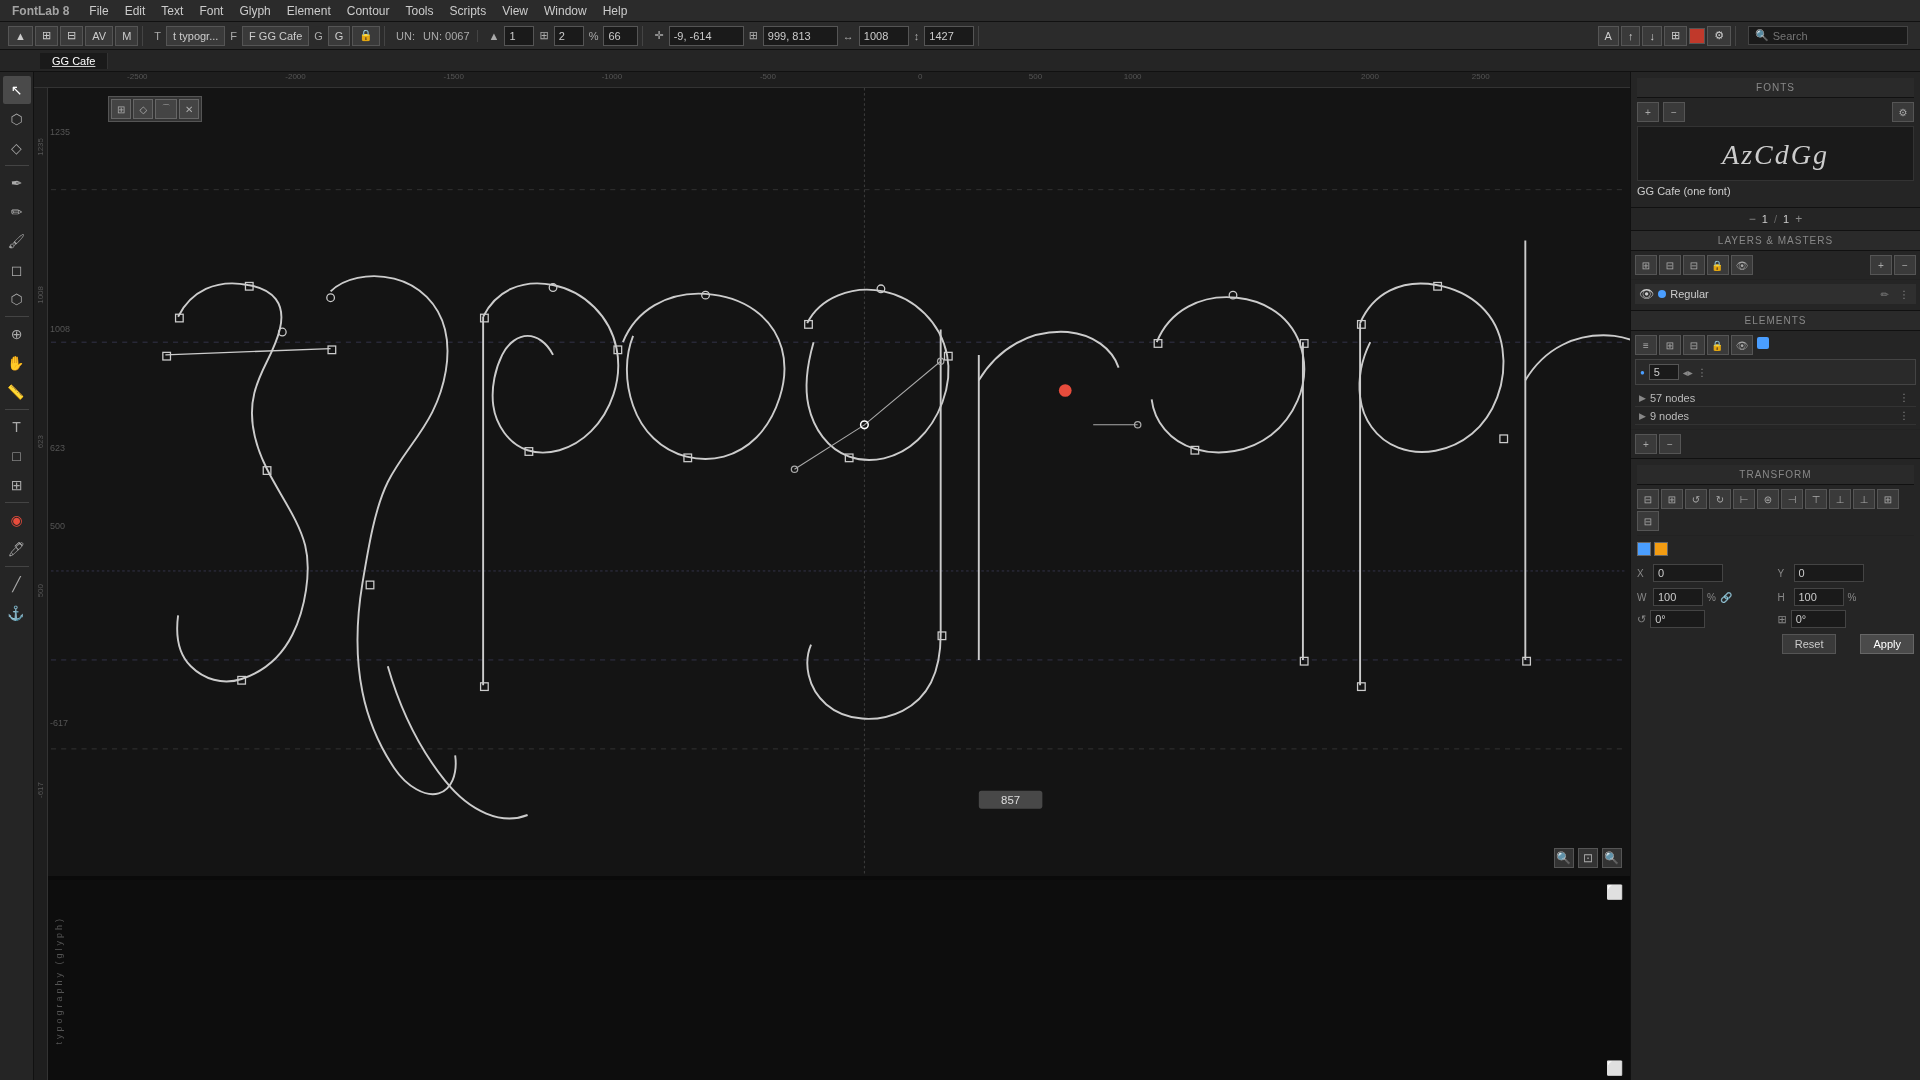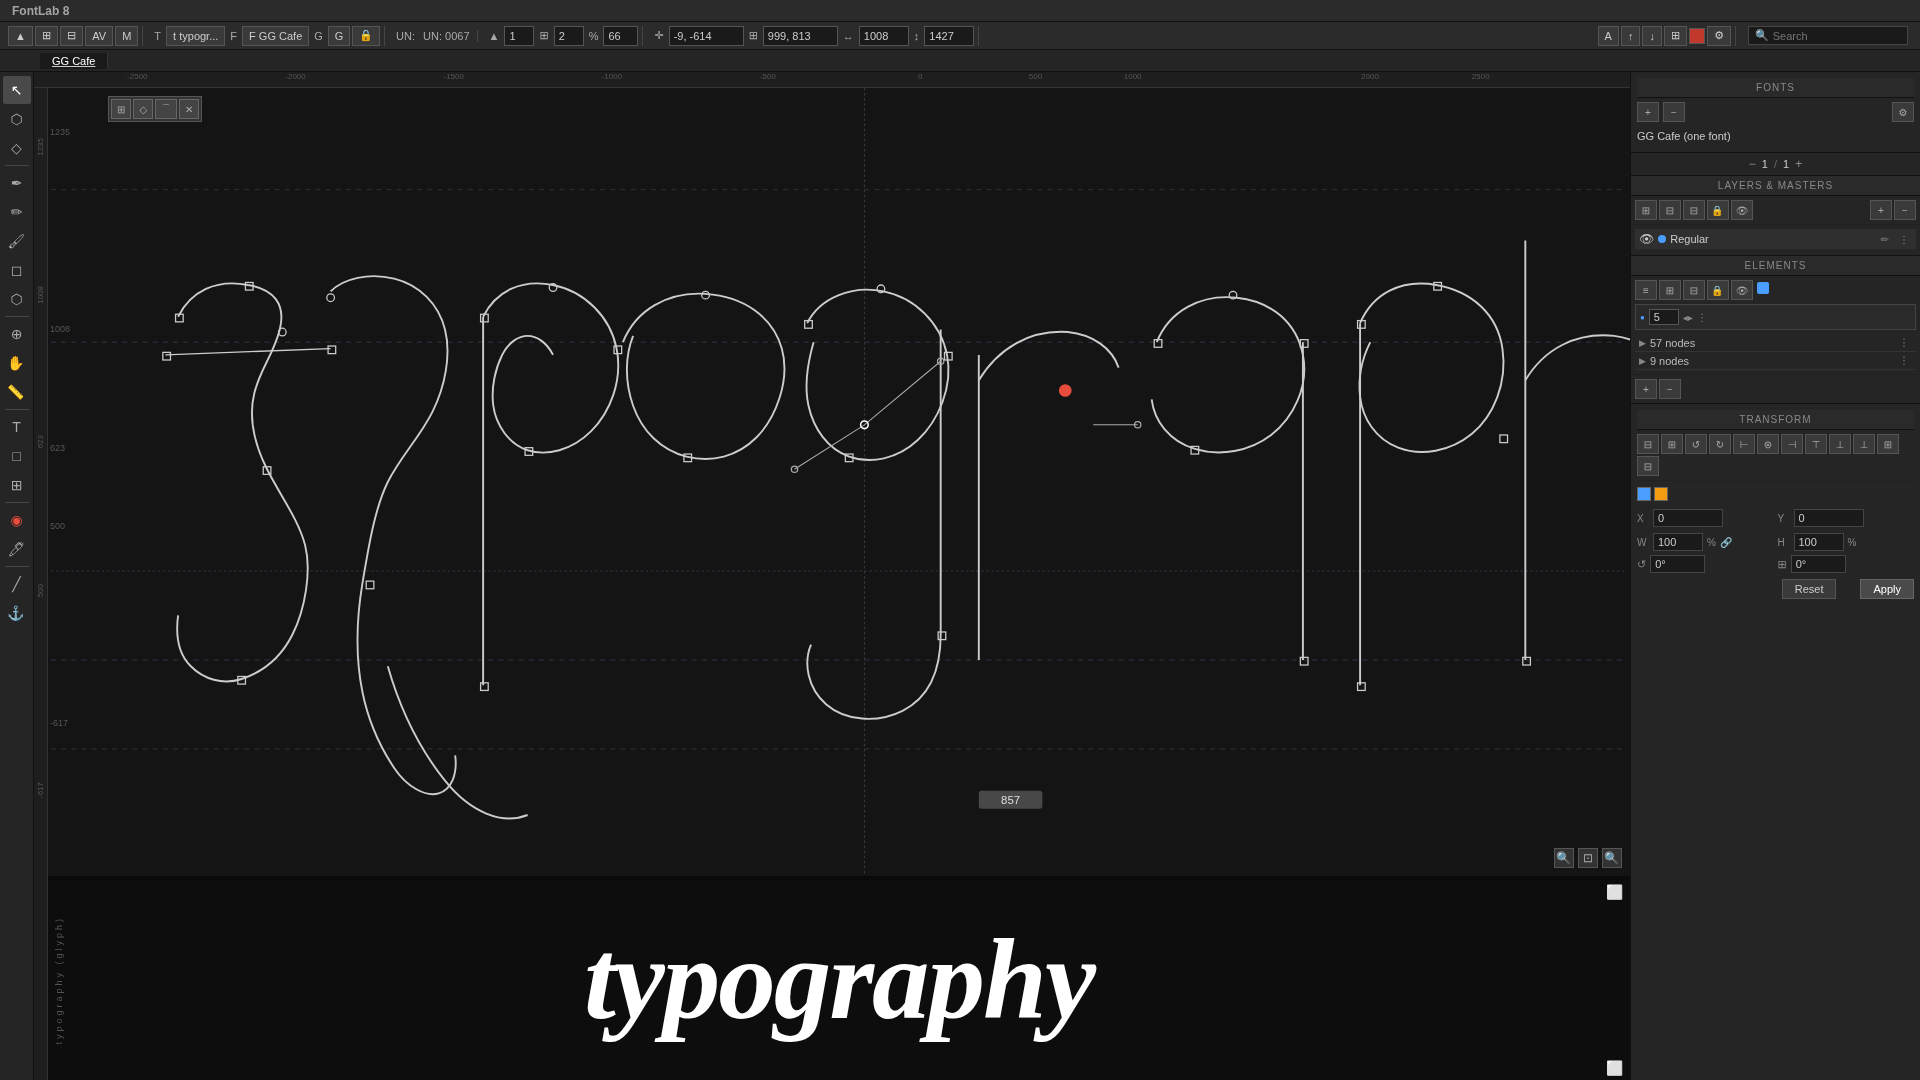--- a/index.html
+++ b/index.html
@@ -162,20 +162,34 @@
     }
 
     .align-toolbar { display: flex; flex-wrap: wrap; gap: 2px; padding: 4px; }
     .align-btn { background: #3a3a3a; border: 1px solid #555; color: #aaa; width: 22px; height: 20px; font-size: 10px; cursor: pointer; display: flex; align-items: center; justify-content: center; }
   </style>
 </head>
 <body>
 
 <div id="menubar">
   <span class="app-title">FontLab 8</span>
+  <div class="menu-items">
+    <span class="menu-item">File</span>
+    <span class="menu-item">Edit</span>
+    <span class="menu-item">Text</span>
+    <span class="menu-item">Font</span>
+    <span class="menu-item">Glyph</span>
+    <span class="menu-item">Element</span>
+    <span class="menu-item">Contour</span>
+    <span class="menu-item">Tools</span>
+    <span class="menu-item">Scripts</span>
+    <span class="menu-item">View</span>
+    <span class="menu-item">Window</span>
+    <span class="menu-item">Help</span>
+  </div>
 </div>
 
 <div id="toolbar">
   <div class="toolbar-group">
     <button class="toolbar-btn">▲</button>
     <button class="toolbar-btn">⊞</button>
     <button class="toolbar-btn">⊟</button>
     <button class="toolbar-btn">AV</button>
     <button class="toolbar-btn">M</button>
   </div>
@@ -395,37 +409,39 @@
           <div style="position:absolute; left:2px; top:30%; font-size:9px; color:#555;">1008</div>
           <div style="position:absolute; left:2px; top:45%; font-size:9px; color:#555;">623</div>
           <div style="position:absolute; left:2px; top:55%; font-size:9px; color:#555;">500</div>
           <div style="position:absolute; left:2px; top:80%; font-size:9px; color:#555;">-617</div>
         </div>
 
         <div id="canvas-preview">
           <div style="position:absolute; left:6px; top:0; bottom:0; display:flex; align-items:center;">
             <span style="writing-mode:vertical-lr; transform:rotate(180deg); font-size:9px; color:#555; letter-spacing:3px;">typography (glyph)</span>
           </div>
-          <div class="preview-text" style="font-size:115px; font-family:'Georgia', serif; font-style:italic; font-weight:900; color:#fff; letter-spacing:-2px;">typography</div>
           <button style="position:absolute; top:4px; right:6px; background:transparent; border:none; color:#555; font-size:14px; cursor:pointer;">⬜</button>
           <button style="position:absolute; bottom:4px; right:6px; background:transparent; border:none; color:#555; font-size:14px; cursor:pointer;">⬜</button>
         </div>
       </div>
     </div>
   </div>
 
   <div id="right-panel">
 
     <div style="padding:6px; border-bottom:1px solid #111;">
       <div class="right-panel-section-title">FONTS</div>
       <div style="display:flex; gap:4px; margin-bottom:4px; margin-top:4px;">
         <button class="align-btn">+</button>
         <button class="align-btn">−</button>
         <div style="flex:1;"></div>
         <button class="align-btn">⚙</button>
+      </div>
+      <div class="font-display">
+        <span style="font-family:Georgia,serif; font-style:italic; font-size:28px; color:#ccc;">AzCdGg</span>
       </div>
       <div class="font-name-row">
         <span class="font-name">GG Cafe (one font)</span>
       </div>
     </div>
 
     <div style="display:flex; align-items:center; justify-content:center; gap:6px; padding:4px; border-bottom:1px solid #111;">
       <button class="page-btn">−</button>
       <span class="page-num">1</span>
       <span class="page-sep">/</span>

